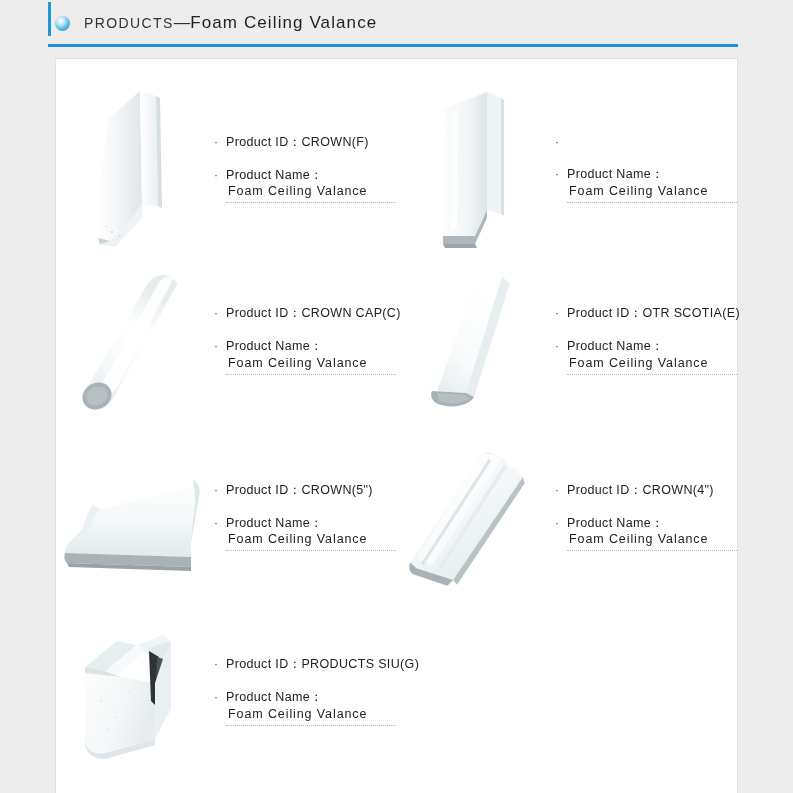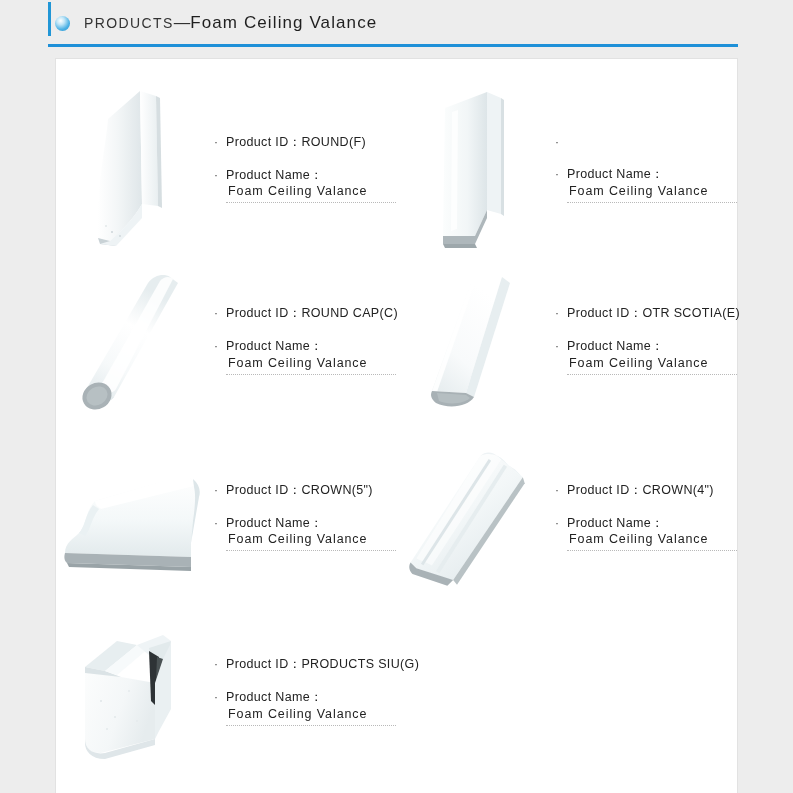--- a/index.html
+++ b/index.html
@@ -187,21 +187,21 @@
             <path d="M24,158 L40,160 L66,132 L66,118 C58,132 46,145 34,155 Z" fill="#eef3f5"></path>
 
             <circle cx="36" cy="146" r="1" fill="#ccd5d8"></circle>
             <circle cx="44" cy="150" r="0.9" fill="#ccd5d8"></circle>
             <circle cx="30" cy="140" r="0.8" fill="#d2dade"></circle>
           </svg>
         </div>
         <div class="info">
           <div class="line line-id">
             <span class="bullet">·</span>
-            <span class="label-txt"><span>Product ID：</span><span>ROUND(F)</span></span>
+            <span class="label-txt"><span>Product ID：</span><span>CROWN(F)</span></span>
           </div>
           <div class="line">
             <span class="bullet">·</span>
             <span>
               <span>Product Name：</span>
               <span class="value-name">Foam Ceiling Valance</span>
             </span>
           </div>
           <div class="dotline"></div>
         </div>
@@ -265,21 +265,21 @@
 
             <path d="M18,128 L48,132 C44,138 32,140 24,136 Z" fill="#e3eaec"></path>
 
             <ellipse cx="31" cy="131" rx="15" ry="13" transform="rotate(-30 31 131)" fill="#a9b2b6"></ellipse>
             <ellipse cx="31" cy="131" rx="11" ry="9" transform="rotate(-30 31 131)" fill="#b7c0c3"></ellipse>
           </svg>
         </div>
         <div class="info">
           <div class="line line-id">
             <span class="bullet">·</span>
-            <span class="label-txt"><span>Product ID：</span><span>ROUND CAP(C)</span></span>
+            <span class="label-txt"><span>Product ID：</span><span>CROWN CAP(C)</span></span>
           </div>
           <div class="line">
             <span class="bullet">·</span>
             <span>
               <span>Product Name：</span>
               <span class="value-name">Foam Ceiling Valance</span>
             </span>
           </div>
           <div class="dotline"></div>
         </div>

